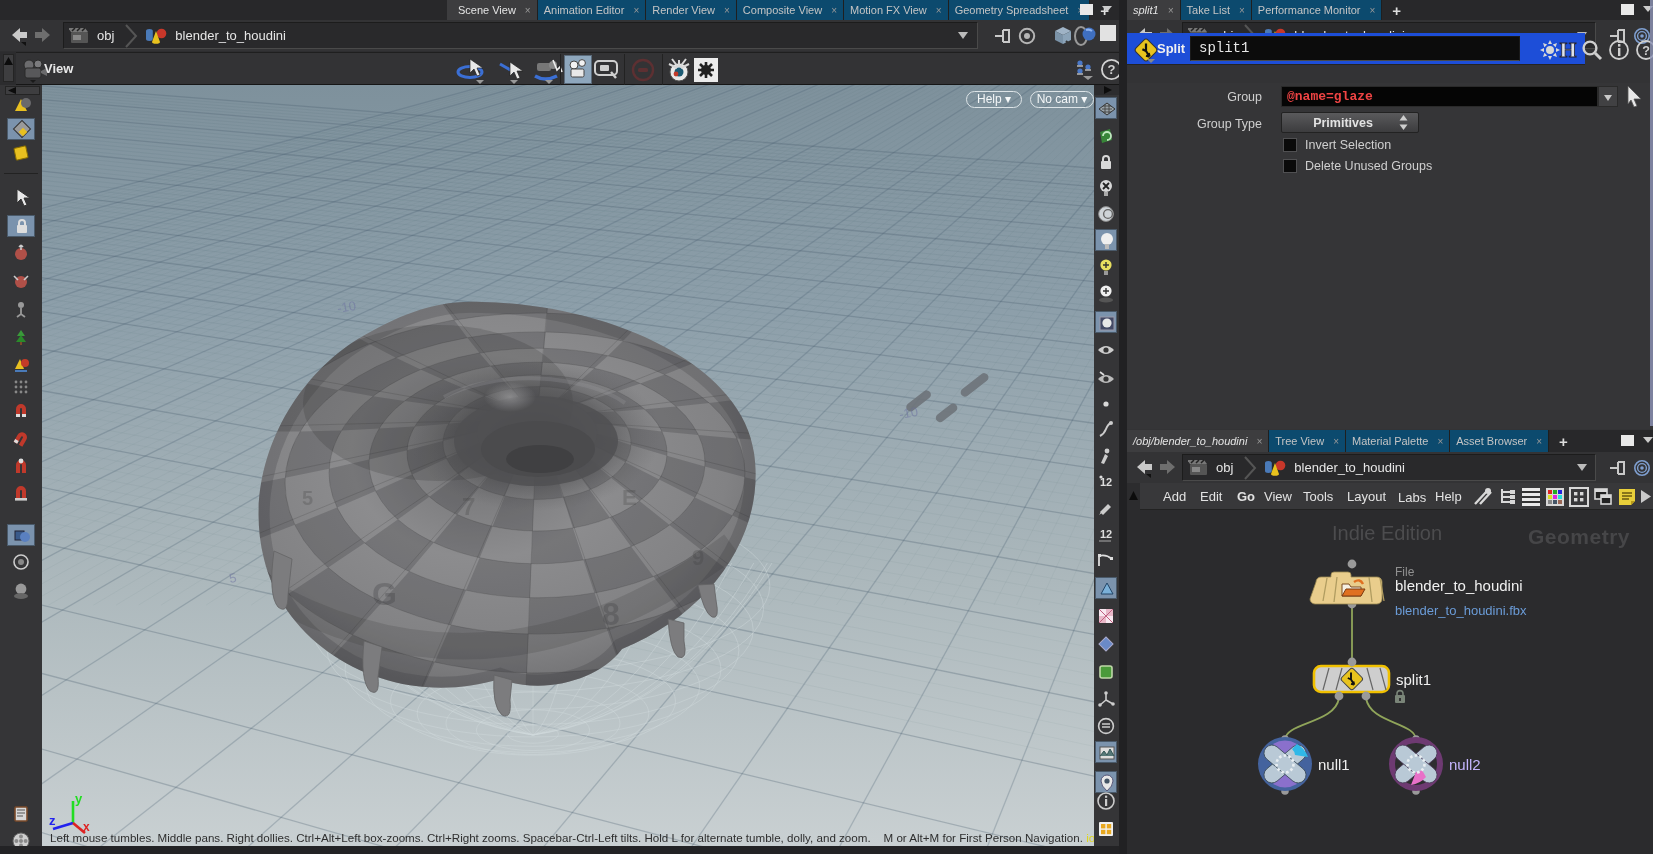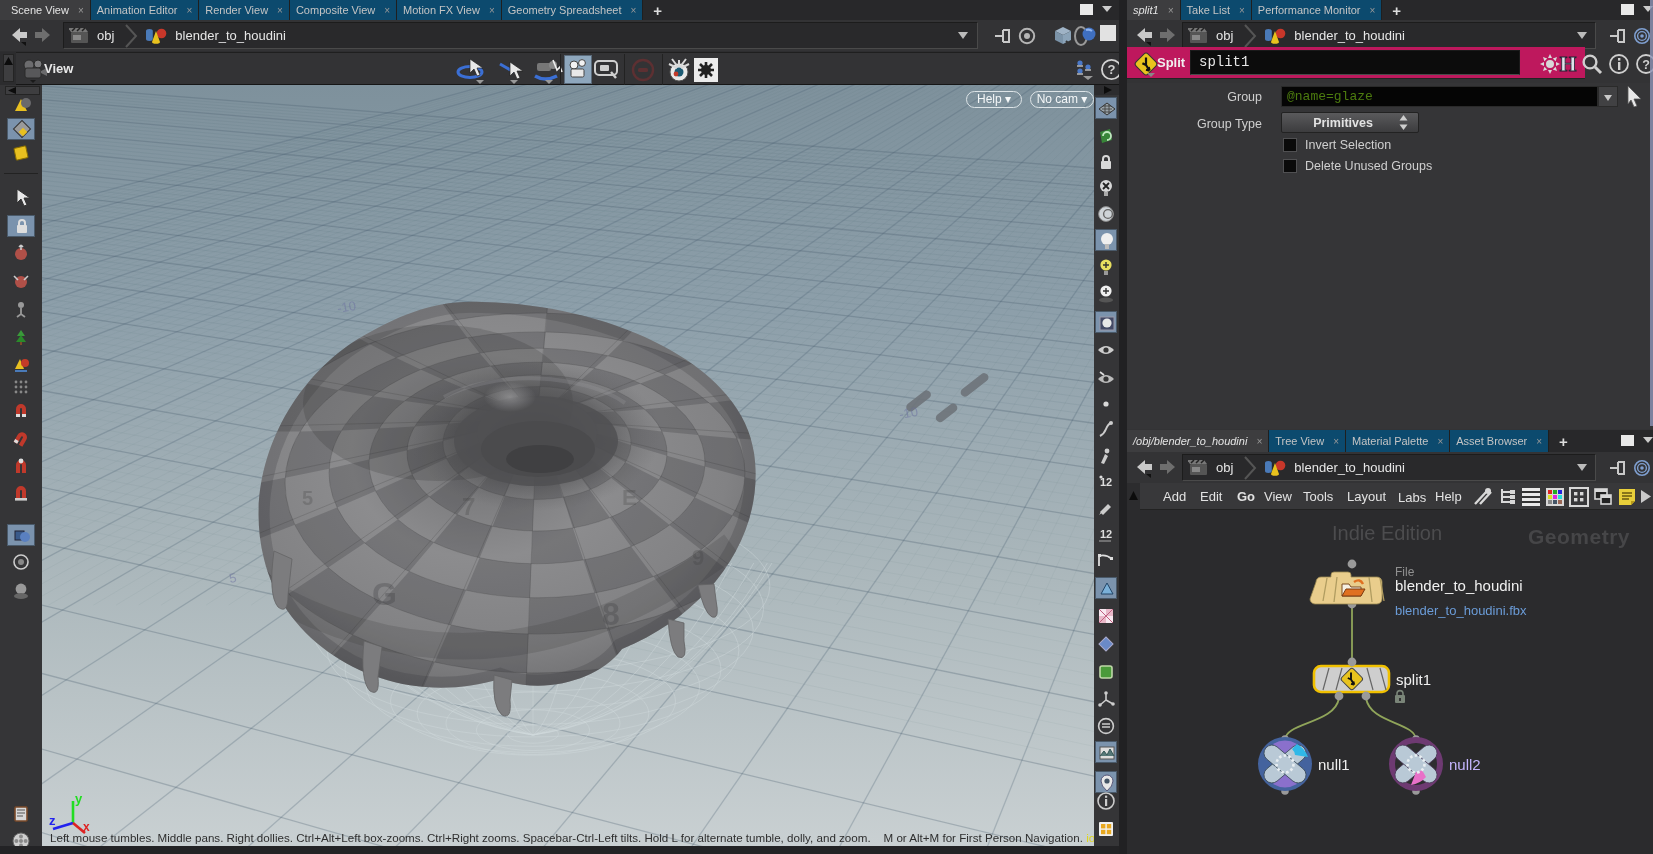--- a/index.html
+++ b/index.html
@@ -12,21 +12,21 @@
   .tab .x { color:#999; font-size:10px; }
   .plus { color:#ddd; font-size:15px; font-weight:bold; padding:0 10px; display:flex; align-items:center; }
   .pathbar { height:31px; background:#333335; }
   .crumb { background:#29292b; border:1px solid #1c1c1c; border-bottom-color:#4a4a4a; border-right-color:#4a4a4a; height:27px; display:flex; align-items:center; color:#e6e6e6; font-size:13px; position:absolute; }
 </style>
 </head>
 <body>
 
 <div class="abs" style="left:0; top:0; width:1119px; height:854px;">
 
-  <div class="tabbar abs" style="left:0;top:0;width:1119px;">
+  <div class="tabbar abs" style="left:0;top:0;width:1119px;justify-content:flex-end;">
     <div class="tab active" style="padding-left:11px;">Scene View <span class="x">×</span></div>
     <div class="tab">Animation Editor <span class="x">×</span></div>
     <div class="tab">Render View <span class="x">×</span></div>
     <div class="tab">Composite View <span class="x">×</span></div>
     <div class="tab">Motion FX View <span class="x">×</span></div>
     <div class="tab">Geometry Spreadsheet <span class="x">×</span></div>
     <div class="plus">+</div>
   </div>
   <div class="abs" style="left:1080px;top:4px;width:13px;height:11px;background:#e8e8e8;"></div>
   <div class="abs" style="left:1102px;top:6px;width:0;height:0;border:5px solid transparent;border-top:6px solid #ccc;"></div>
@@ -911,21 +911,21 @@
     <svg class="abs" style="left:482px;top:7px;" width="18" height="18" viewBox="0 0 18 18">
         <path d="M1 9 l8 0 M9 3 l0 12 M9 3 l6 0 0 12 -6 0" stroke="#c9c9c9" stroke-width="2" fill="none"></path>
       </svg>
     <svg class="abs" style="left:506px;top:7px;" width="18" height="18" viewBox="0 0 18 18">
         <circle cx="9" cy="9" r="7.2" fill="none" stroke="#7f9fd0" stroke-width="1.6"></circle>
         <circle cx="9" cy="9" r="4.4" fill="none" stroke="#7f9fd0" stroke-width="1.4"></circle>
         <circle cx="9" cy="9" r="1.8" fill="#7f9fd0"></circle>
       </svg>
   </div>
 
-  <div class="abs" style="left:0;top:47px;width:458px;height:32px;background:#be185d;border-bottom:1px solid #242424;">
+  <div class="abs" style="left:0;top:33px;width:458px;height:32px;background:#1d4ed8;border-bottom:1px solid #242424;">
     <svg class="abs" style="left:6px;top:4px;" width="26" height="26" viewBox="0 0 26 26">
       <rect x="4.5" y="4.5" width="17" height="17" rx="3" transform="rotate(45 13 13)" fill="#e8c31e" stroke="#333" stroke-width="1"></rect>
       <path d="M13 6.5 l0 7.5 m0 0 l-3.6 -1.8 m3.6 1.8 l3.6 5.6 m0 0 l-0.9 -3.6 m0.9 3.6 l-3.6 -0.9" stroke="#111" stroke-width="2.2" fill="none"></path>
       <path d="M14 22 l8 0 -4 4 z" fill="#888"></path>
     </svg>
     <div class="abs" style="left:30px;top:8px;color:#f0f0f0;font-weight:bold;font-size:13px;">Split</div>
     <div class="abs" style="left:63px;top:3px;width:330px;height:25px;background:#0c0c0c;border:1px solid #1a1a1a;border-bottom-color:#4a4a4a;">
       <span style="font-family:'Liberation Mono',monospace;font-size:14px;color:#e8e8e8;position:absolute;left:8px;top:3px;">split1</span>
     </div>
     <svg class="abs" style="left:411px;top:5px;" width="24" height="24" viewBox="0 0 24 24">
@@ -948,21 +948,21 @@
       </svg>
     <svg class="abs" style="left:508px;top:6px;" width="22" height="22" viewBox="0 0 22 22">
         <circle cx="11" cy="11" r="9" fill="none" stroke="#cfcfcf" stroke-width="1.8"></circle>
         <text x="11" y="16" font-size="12.6" font-weight="bold" fill="#cfcfcf" text-anchor="middle" font-family="Liberation Sans">?</text>
       </svg>
   </div>
 
   <div class="abs" style="left:0;top:83px;width:526px;height:346px;background:#353537;color:#cfcfcf;font-size:12.5px;">
     <div class="abs" style="left:0;top:3px;width:135px;text-align:right;padding-top:4px;">Group</div>
     <div class="abs" style="left:154px;top:3px;width:317px;height:21px;background:#050505;border:1px solid #2a2a2a;">
-      <span style="font-family:'Liberation Mono',monospace;font-weight:normal;font-size:13px;color:#4d7c0f;position:absolute;left:5px;top:2px;">@name=glaze</span>
+      <span style="font-family:'Liberation Mono',monospace;font-weight:bold;font-size:13px;color:#ef4444;position:absolute;left:5px;top:2px;">@name=glaze</span>
     </div>
     <div class="abs" style="left:471px;top:3px;width:20px;height:21px;background:#414143;border:1px solid #2a2a2a;">
         <div style="margin:8px auto 0;width:0;height:0;border:4.5px solid transparent;border-top:6px solid #c9c9c9;"></div>
       </div>
     <svg class="abs" style="left:498px;top:2px;" width="20" height="22" viewBox="0 0 20 22">
         <path d="M3 1 L16 14 L9 14 L12 21 L9 22 L6 15 L3 19 Z" fill="#e8e8e8" stroke="#555" stroke-width="0.8"></path>
       </svg>
     <div class="abs" style="left:0;top:30px;width:135px;text-align:right;padding-top:4px;">Group Type</div>
     <div class="abs" style="left:154px;top:29px;width:138px;height:21px;background:linear-gradient(#5a5a5c,#3c3c3e);border:1px solid #222;border-radius:2px;color:#e2e2e2;font-weight:bold;text-align:center;line-height:20px;">Primitives&nbsp;&nbsp;&nbsp;&nbsp;</div>
     <div class="abs" style="left:268px;top:31px;width:17px;height:17px;">

